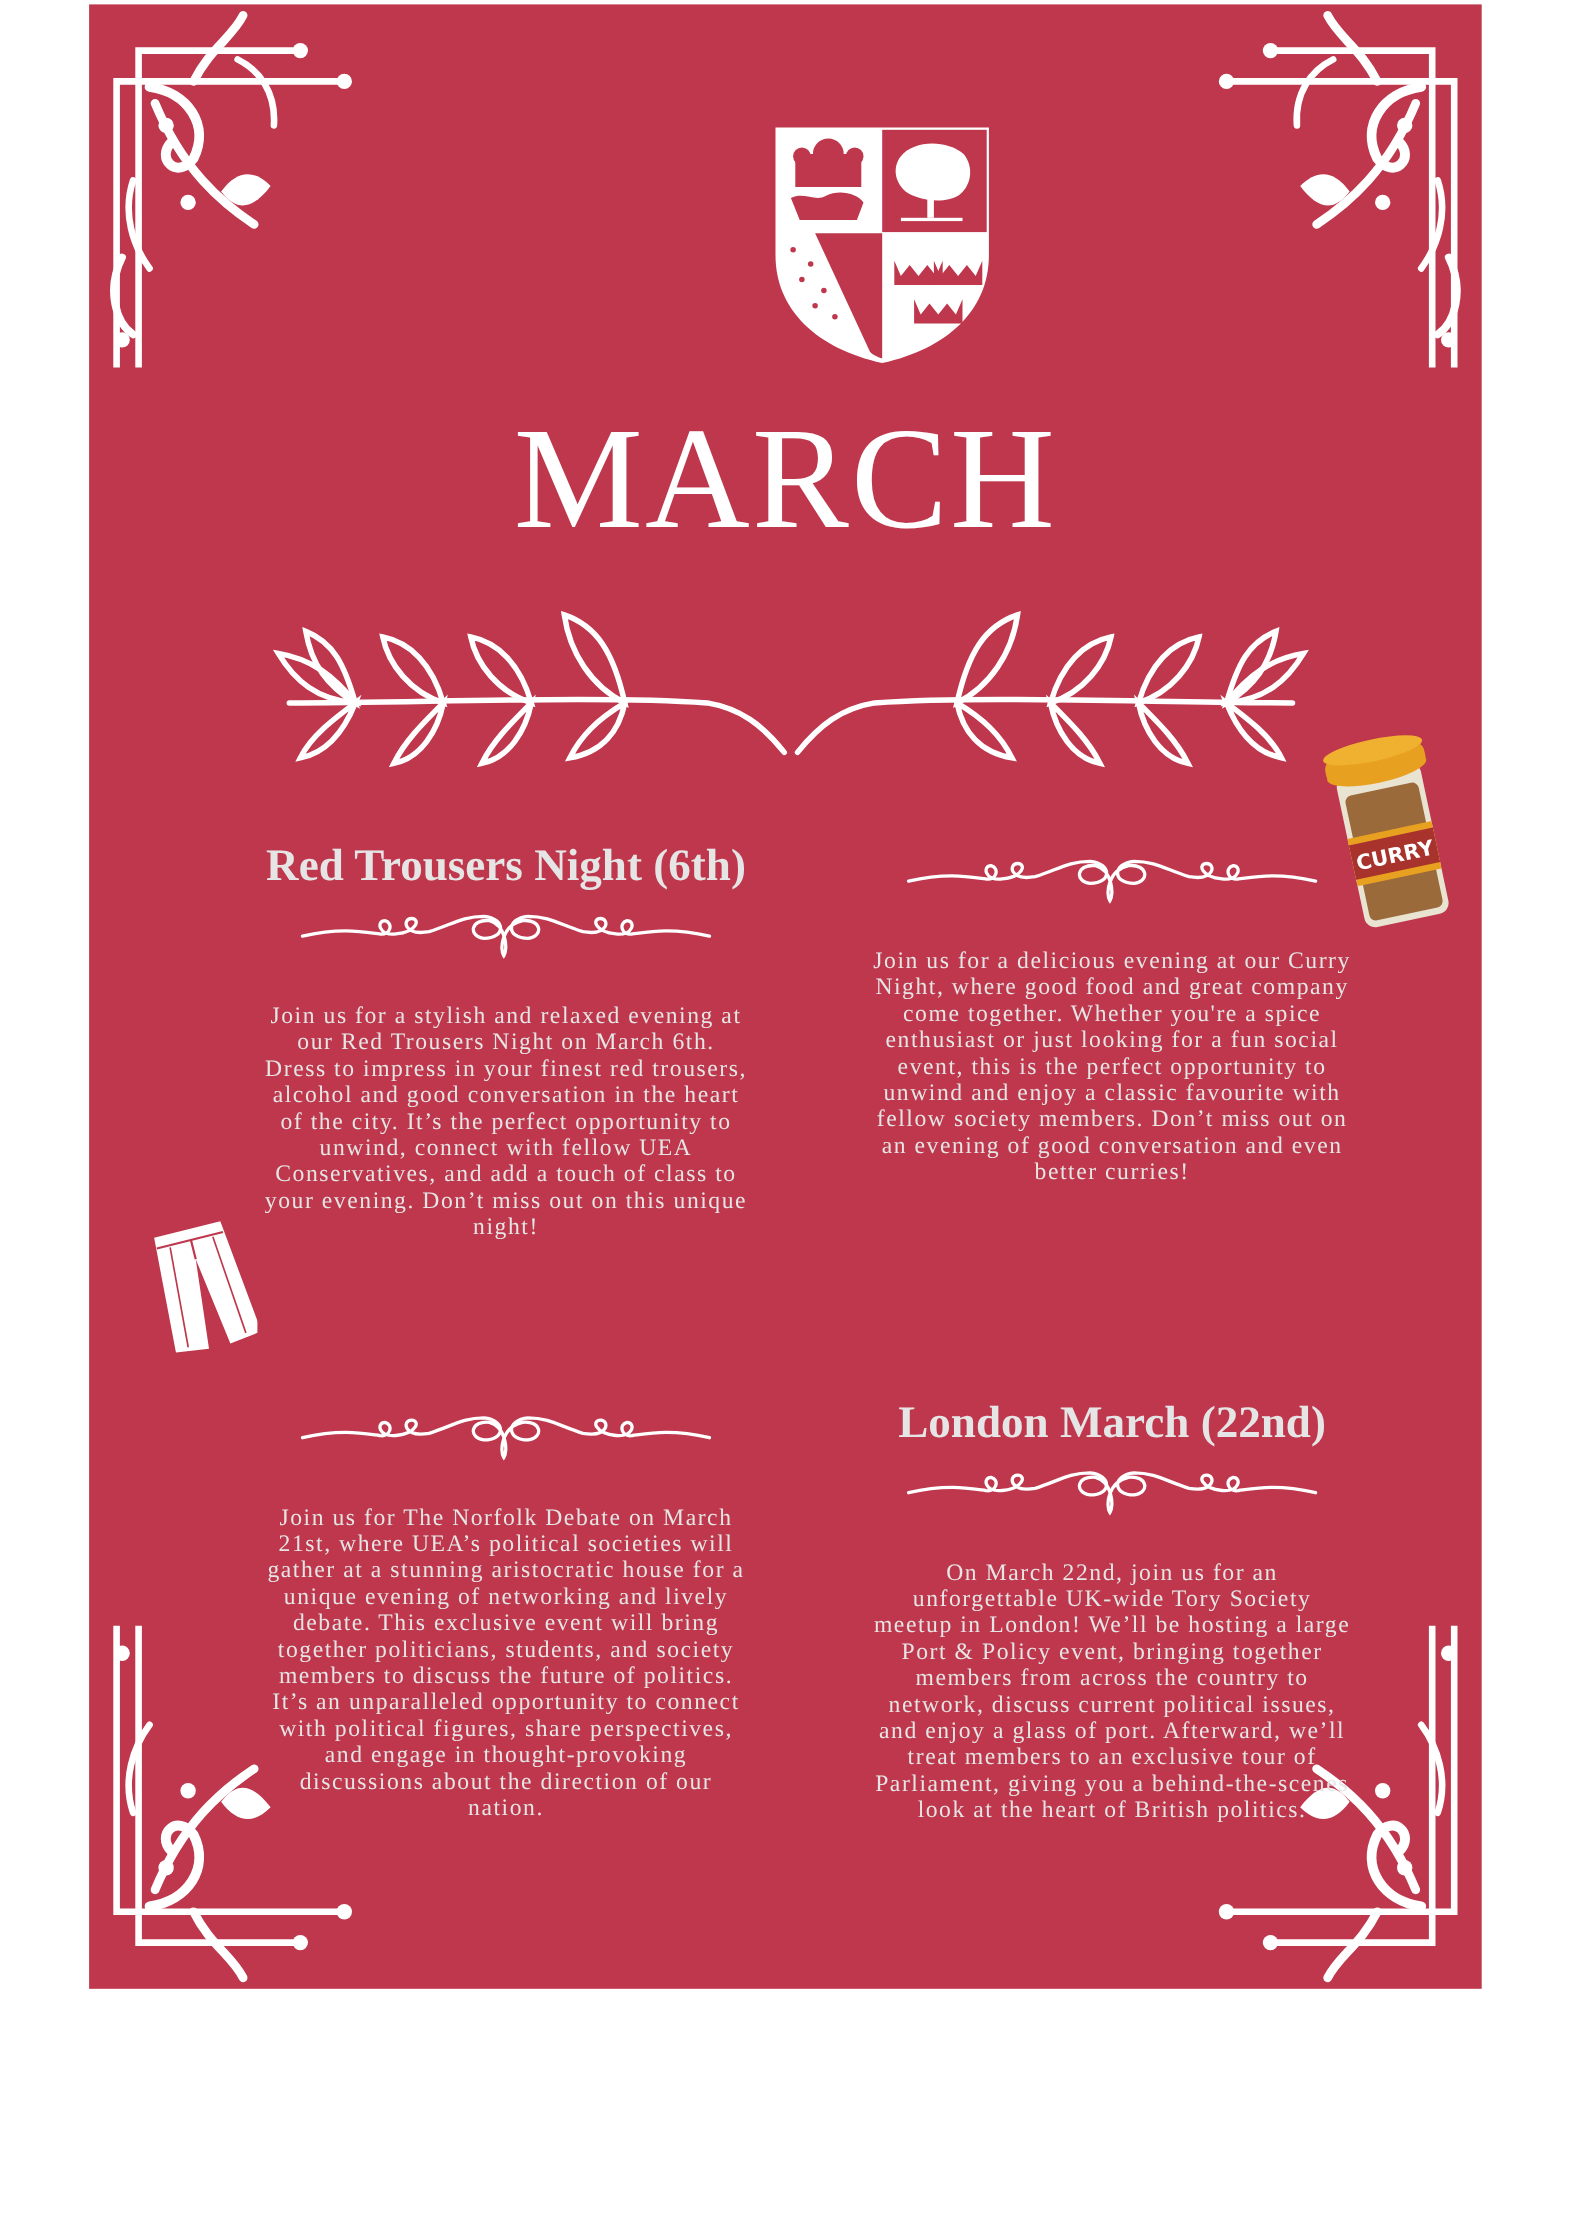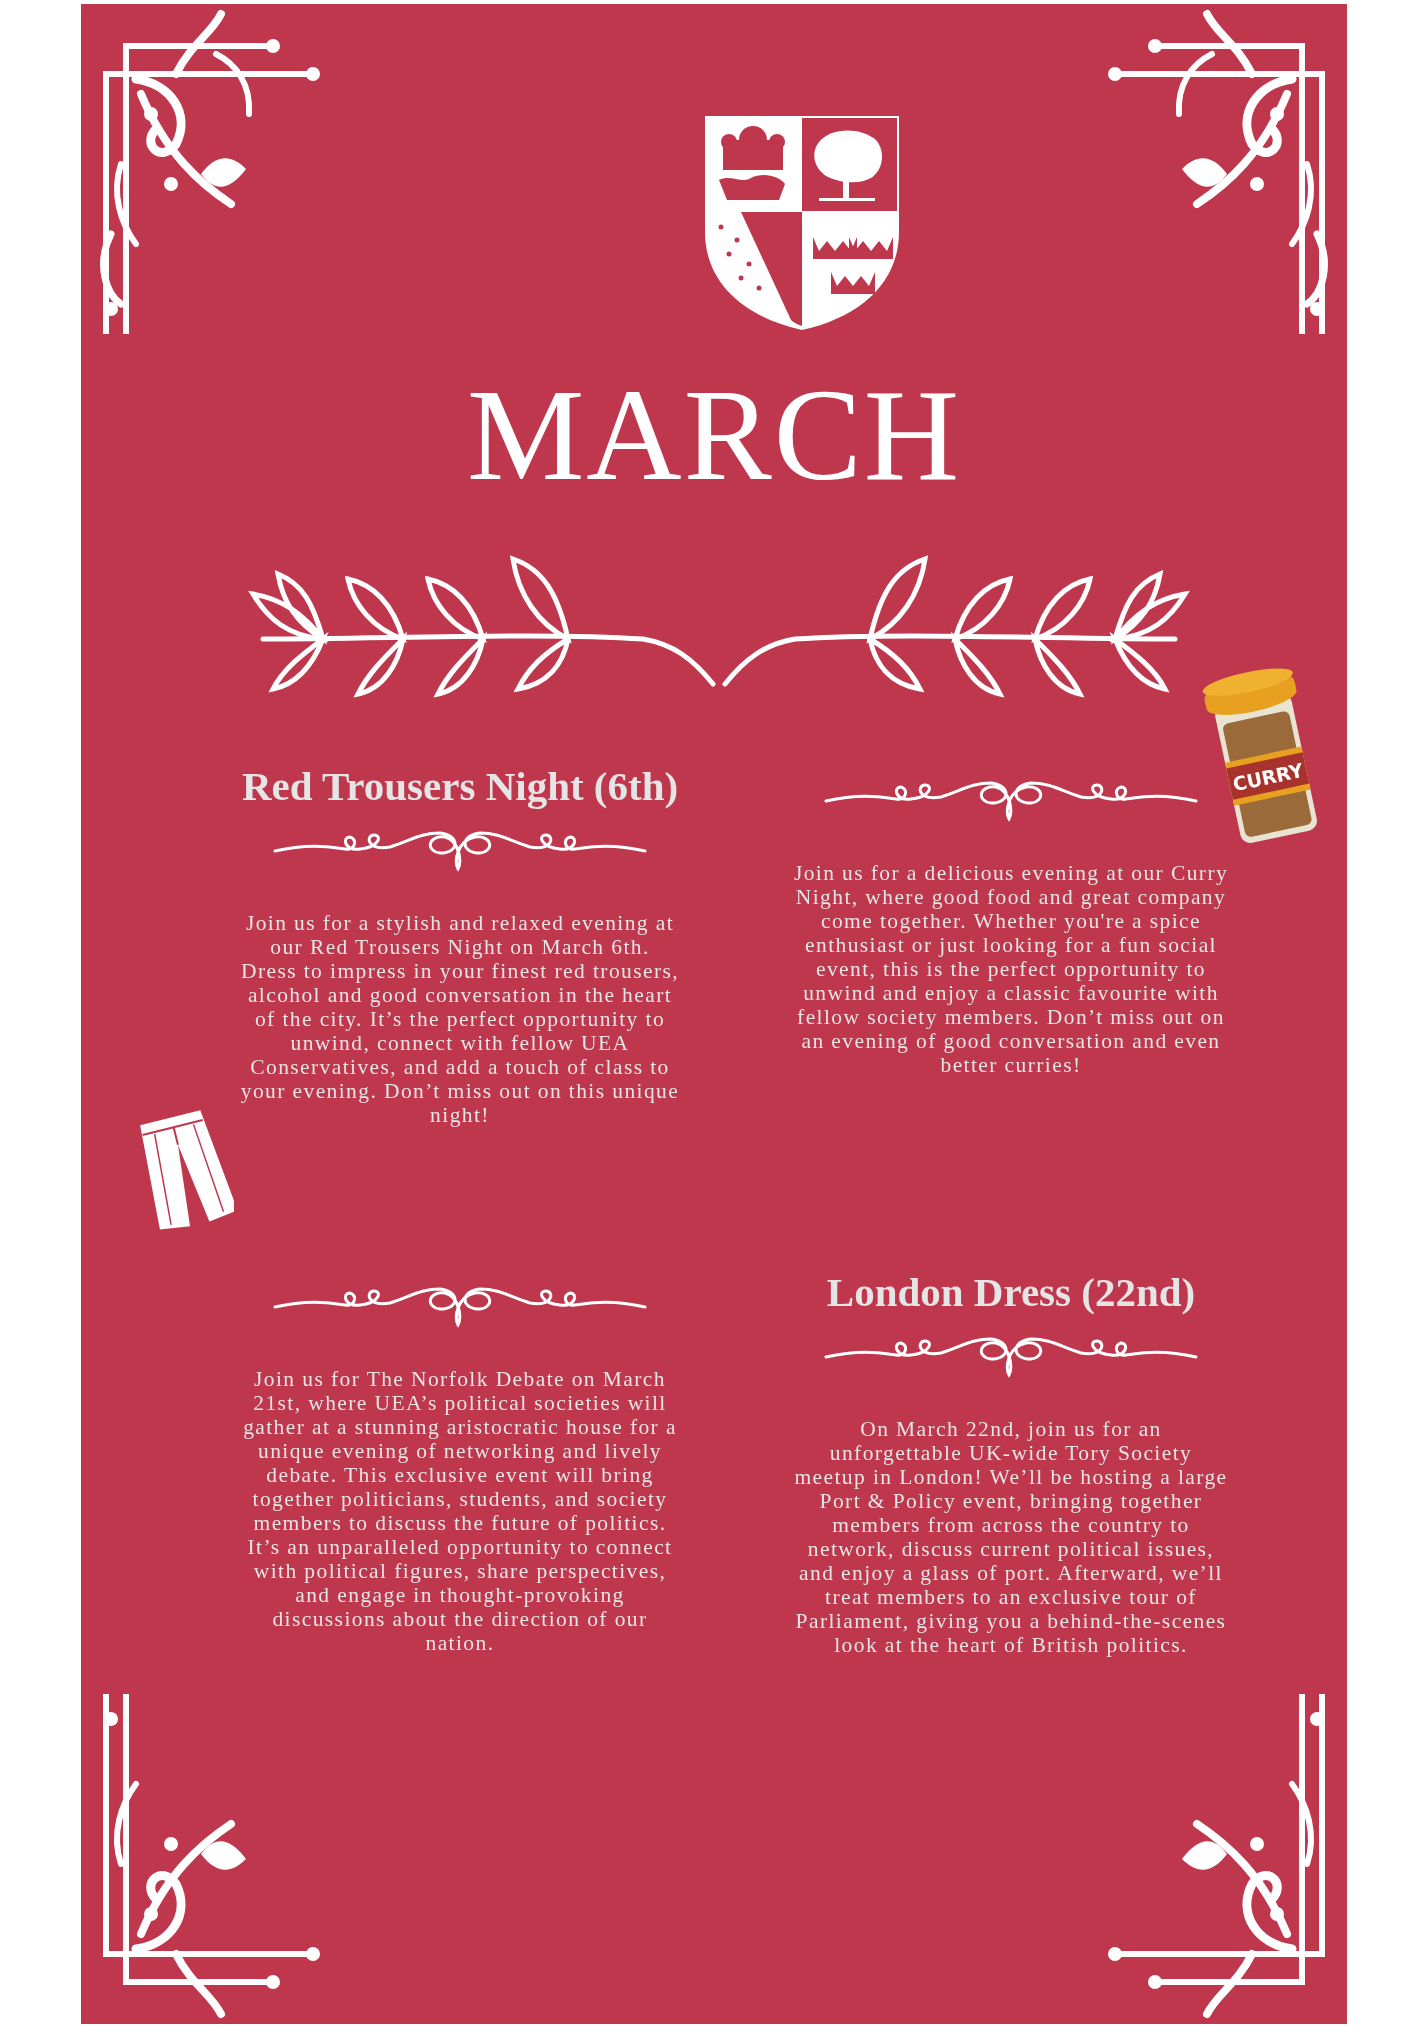--- a/index.html
+++ b/index.html
@@ -1,18 +1,18 @@
 <!DOCTYPE html>
 <html><head>
 <meta charset="utf-8">
 <style>
   html, body { margin:0; padding:0; background:#ffffff; }
   body { width:1428px; height:2028px; position:relative; overflow:hidden; }
   .page {
-    position:absolute; left:81px; top:4px; width:1266px; height:2020px;
+    position:absolute; left:81px; top:4px; width:1266px; height:1804px;
     background:#BE374C; overflow:hidden;
   }
   .ornament { position:absolute; }
   .ornament svg { display:block; }
   .crest { position:absolute; left:620px; top:108px; width:202px; height:222px; }
   .title {
     position:absolute; left:0; width:1266px; top:365px; text-align:center;
     color:#ffffff; font-family:"Liberation Serif","DejaVu Serif",serif;
     font-size:132px; font-weight:400; letter-spacing:2px; line-height:1;
   }
@@ -216,21 +216,21 @@
 together politicians, students, and society
 members to discuss the future of politics.
 It’s an unparalleled opportunity to connect
 with political figures, share perspectives,
 and engage in thought-provoking
 discussions about the direction of our
 nation.</p>
   </section>
 
   <section class="event" id="ev4">
-    <h2>London Dress (22nd)</h2>
+    <h2>London March (22nd)</h2>
     <svg class="flourish" viewBox="0 0 380 50" fill="none" stroke="#fff" stroke-width="3" stroke-linecap="round">
       <path d="M5 28 C40 20 60 24 75 26 C85 28 88 16 80 14 C72 14 74 28 90 26 C110 24 112 12 104 12 C96 12 96 28 120 24 C140 18 150 10 170 10 C190 12 190 30 170 30 C155 28 158 12 175 14 C190 18 192 40 188 46 C184 40 186 18 205 14 C222 12 225 28 210 30 C190 30 190 12 210 10 C230 10 240 18 260 24 C284 28 284 12 276 12 C268 12 270 24 290 26 C306 28 308 14 300 14 C292 16 295 28 305 26 C320 24 340 20 375 28"></path>
     </svg>
     <p>On March 22nd, join us for an
 unforgettable UK-wide Tory Society
 meetup in London! We’ll be hosting a large
 Port &amp; Policy event, bringing together
 members from across the country to
 network, discuss current political issues,
 and enjoy a glass of port. Afterward, we’ll

